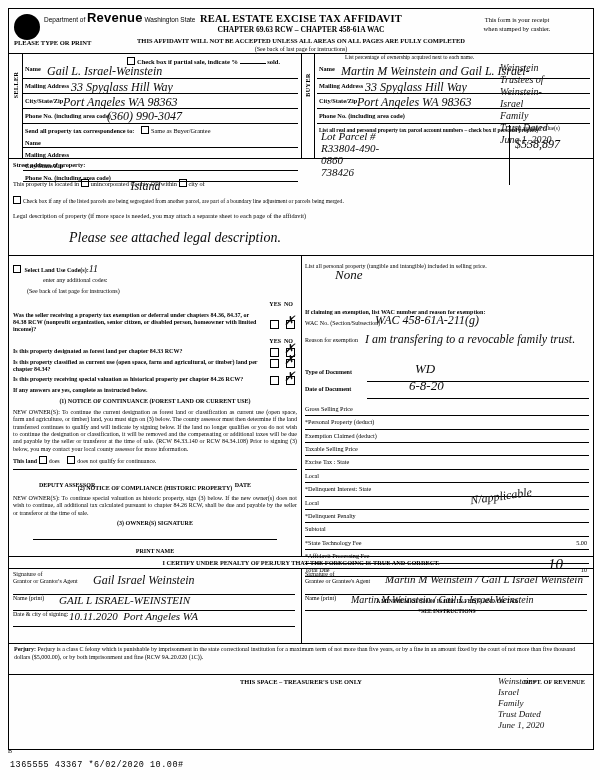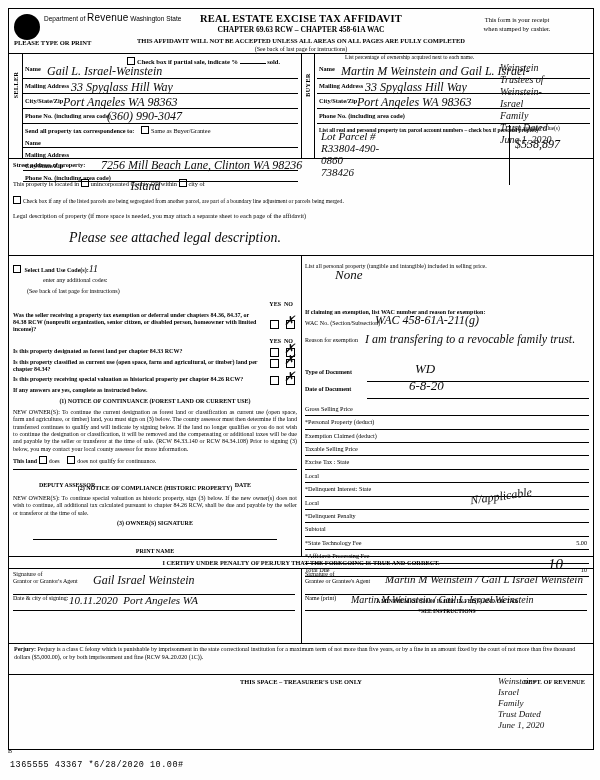--- a/index.html
+++ b/index.html
@@ -4,21 +4,21 @@
 <style>
   html,body{margin:0;padding:0;background:#fff;}
   body{width:600px;height:780px;font-family:"Liberation Serif",serif;color:#000;position:relative;overflow:hidden;}
   .page{position:absolute;inset:0;background:#fefefe;}
   .form{position:absolute;left:8px;top:8px;width:584px;height:740px;border:1px solid #000;}
   
   .hdr{position:relative;height:44px;border-bottom:1px solid #000;}
   .dept{position:absolute;left:5px;top:5px;display:flex;align-items:flex-start;gap:4px;}
   .dept .seal{width:26px;height:26px;border-radius:50%;background:#000;}
   .dept .dtxt{font-size:6.5px;line-height:8px;font-family:"Liberation Sans",sans-serif;}
-  .dept .dtxt .rev{font-size:10px;font-weight:normal;letter-spacing:.2px;}
+  .dept .dtxt .rev{font-size:13px;font-weight:bold;letter-spacing:.2px;}
   .ttl{position:absolute;left:0;right:0;top:4px;text-align:center;}
   .ttl .t1{font-size:10.5px;font-weight:bold;letter-spacing:.2px;}
   .ttl .t2{font-size:7.5px;font-weight:bold;margin-top:1px;}
   .ttl .t3{font-size:6.5px;font-weight:bold;margin-top:3px;}
   .ttl .t4{font-size:6px;margin-top:2px;}
   .rcpt{position:absolute;right:6px;top:6px;width:140px;text-align:center;font-size:6.5px;line-height:9px;}
   .typebar{position:absolute;left:5px;top:30px;font-size:6.5px;font-weight:bold;}
   .chkbox{position:absolute;left:118px;top:48px;font-size:6.5px;font-weight:bold;}
   
   .parties{position:relative;height:104px;border-bottom:1px solid #000;}
@@ -184,21 +184,20 @@
 0860
 738426</span>
           <span class="hand" style="position:absolute;left:198px;top:-10px;font-size:12px;margin-top:7px;">$538,897</span>
         </div>
       </div>
     </div>
 
     <div class="addrblk">
       <div class="ab-row" style="height:14px;">
         <span class="b">Street address of property:</span>
-        <span class="hand" style="position:absolute;left:92px;top:-1px;font-size:12px;">7256 Mill Beach Lane, Clinton WA 98236</span>
       </div>
       <div class="ab-row" style="height:13px;">
         <span>This property is located in</span>
         <span class="tinybox"></span><span>unincorporated</span>
         <span class="hand" style="font-size:12px;">Island</span>
         <span>County OR within</span>
         <span class="tinybox"></span><span>city of</span>
       </div>
       <div class="ab-row" style="height:12px;">
         <span class="tinybox"></span><span class="smallcap">Check box if any of the listed parcels are being segregated from another parcel, are part of a boundary line adjustment or parcels being merged.</span>
@@ -366,20 +365,25 @@
     </div>
 
     <div class="certify">I CERTIFY UNDER PENALTY OF PERJURY THAT THE FOREGOING IS TRUE AND CORRECT.</div>
 
     <div class="sigblk">
       <div class="vs"></div>
       <div class="sl">
         <div class="srow" style="height:24px;">
           <span class="lb">Signature of<br>Grantor or Grantor's Agent</span>
           <span class="hand" style="position:absolute;left:80px;top:2px;font-size:12px;">Gail Israel Weinstein</span>
+          <span class="ln"></span>
+        </div>
+        <div class="srow" style="height:16px;">
+          <span class="lb">Name (print)</span>
+          <span class="hand" style="position:absolute;left:46px;top:-1px;font-size:11px;">GAIL L ISRAEL-WEINSTEIN</span>
           <span class="ln"></span>
         </div>
         <div class="srow" style="height:16px;">
           <span class="lb">Date &amp; city of signing:</span>
           <span class="hand" style="position:absolute;left:56px;top:-1px;font-size:11px;">10.11.2020  Port Angeles WA</span>
           <span class="ln"></span>
         </div>
       </div>
       <div class="sr">
         <div class="srow" style="height:24px;">
@@ -415,14 +419,14 @@
 June 1, 2020</div>
   <div class="margin-note" style="left:512px;top:165px;font-size:10px;"></div>
   <div class="margin-note" style="left:498px;top:676px;font-size:9px;line-height:11px;">Weinstein-
 Israel
 Family
 Trust Dated
 June 1, 2020</div>
   <div class="margin-note" style="left:470px;top:490px;font-size:12px;transform:rotate(-8deg);">N/applicable</div>
 
   <div class="pgnum">B</div>
-  <div class="footstamp">1365555  43367  *6/28/2020  10.00#</div>
+  <div class="footstamp">1365555  43367  *6/02/2020  10.00#</div>
 </div>
 
 </body></html>

